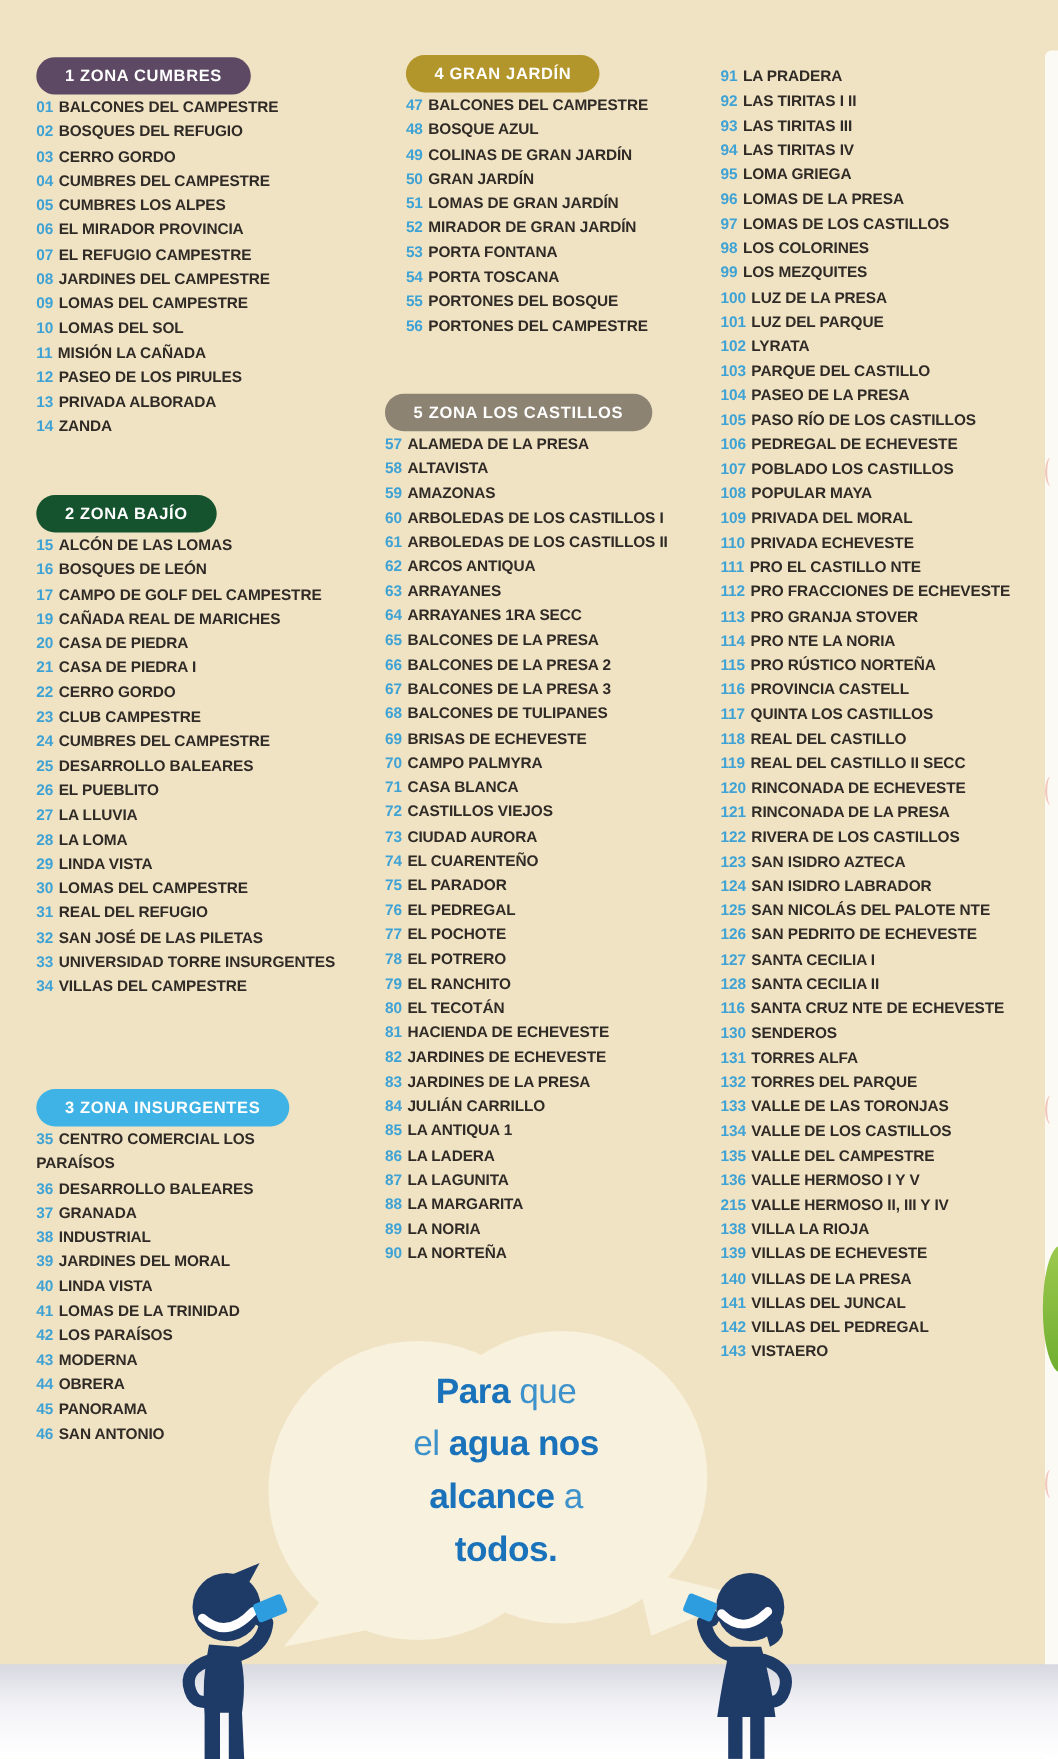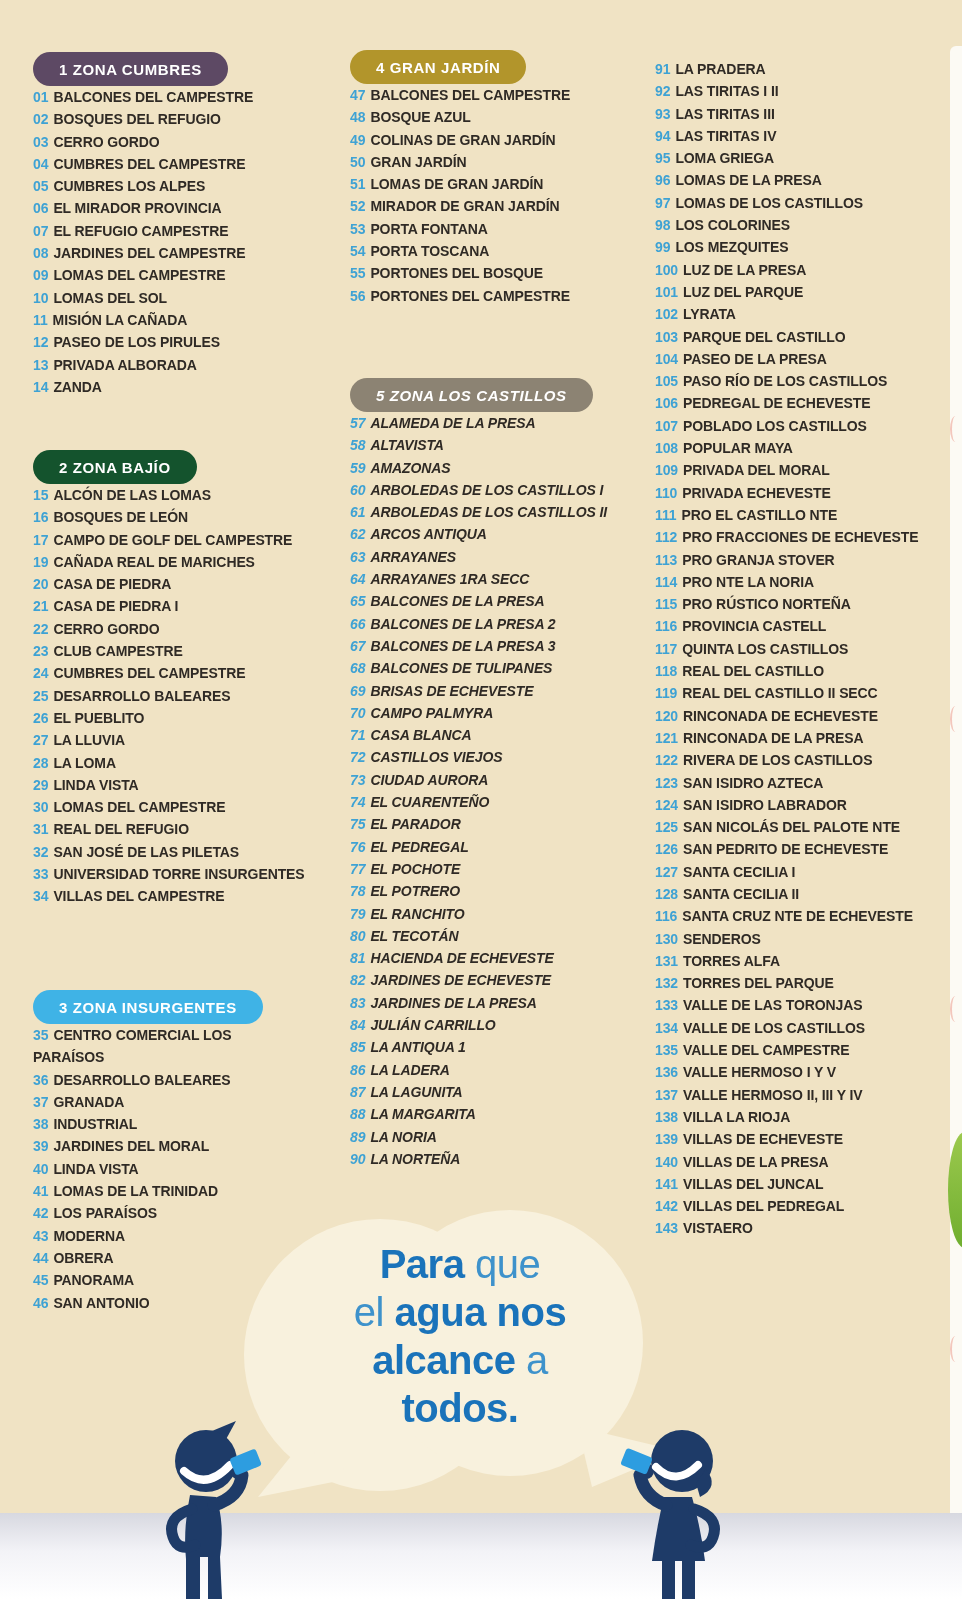--- a/index.html
+++ b/index.html
@@ -12,37 +12,37 @@
         letter-spacing:.6px;padding:9px 26px 8px 26px;border-radius:20px;white-space:nowrap;}
   ul.zone-list{list-style:none;margin:0;padding:0;}
   ul.zone-list li{font-weight:700;font-size:14px;line-height:22.3px;color:#2f2a25;letter-spacing:-.1px;}
   ul.zone-list .num{color:#3ea2d4;margin-right:5px;}
   .mt1{margin-top:21px;} .mt2{margin-top:31px;} .mt3{margin-top:26px;}
 
   #sec1{left:33px;top:52px;width:310px;}
   #sec2{left:33px;top:450px;width:310px;}
   #sec3{left:33px;top:990px;width:310px;}
   #sec3 ul{width:252px;}
-  #sec4{left:350px;top:50px;width:300px;}
-  #sec5{left:350px;top:378px;width:300px;font-style:italic;}
+  #sec4{left:369px;top:50px;width:300px;}
+  #sec5{left:350px;top:358px;width:300px;}
   #col3-list{position:absolute;left:655px;top:58px;width:300px;}
 
   
   .edge-strip{position:absolute;right:0;top:46px;width:12px;height:1553px;
               background:#fcfaf4;border-top-left-radius:6px;}
   .green-blob{position:absolute;right:-14px;top:1086px;width:28px;height:116px;
               border-radius:60% 0 0 60%/50% 0 0 50%;
               background:linear-gradient(180deg,#9cc94e,#6fae2f);}
   .squig{position:absolute;right:1px;width:9px;height:26px;border-left:2px solid #f0b2a6;
          border-radius:60% 0 0 60%;opacity:.7;}
 
   
   .bubble-svg{position:absolute;left:230px;top:1195px;}
   .bubble-text{position:absolute;left:295px;top:1240px;width:330px;z-index:3;
-               text-align:center;font-size:40px;line-height:48px;letter-spacing:-.5px;}
+               text-align:center;font-size:32px;line-height:48px;letter-spacing:-.5px;}
   .bseg{white-space:pre;}
   .bseg.b{font-weight:700;color:#1a73ba;}
   .bseg.l{font-weight:400;color:#3e92cb;}
 
   
   .bottom-band{position:absolute;left:0;top:1513px;width:962px;height:86px;
                background:linear-gradient(180deg,#d7d8e0 0%,#f3f3f7 45%,#ffffff 100%);}
 
   .figure{position:absolute;z-index:4;}
   #fig-left{left:150px;top:1409px;}
@@ -483,21 +483,21 @@
       <li>
     <span class="num">134</span><span class="nm">VALLE DE LOS CASTILLOS</span>
   </li>
       <li>
     <span class="num">135</span><span class="nm">VALLE DEL CAMPESTRE</span>
   </li>
       <li>
     <span class="num">136</span><span class="nm">VALLE HERMOSO I Y V</span>
   </li>
       <li>
-    <span class="num">137</span><span class="nm">VALLE HERMOSO II, III Y IV</span>
+    <span class="num">215</span><span class="nm">VALLE HERMOSO II, III Y IV</span>
   </li>
       <li>
     <span class="num">138</span><span class="nm">VILLA LA RIOJA</span>
   </li>
       <li>
     <span class="num">139</span><span class="nm">VILLAS DE ECHEVESTE</span>
   </li>
       <li>
     <span class="num">140</span><span class="nm">VILLAS DE LA PRESA</span>
   </li>

